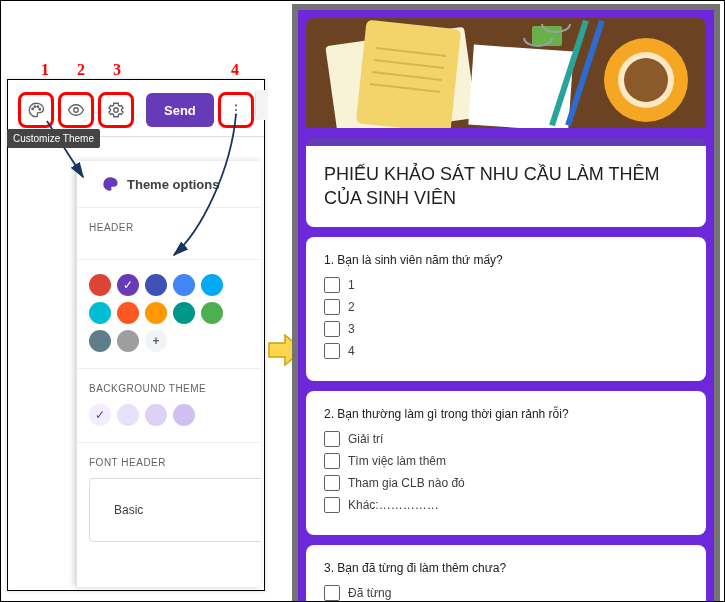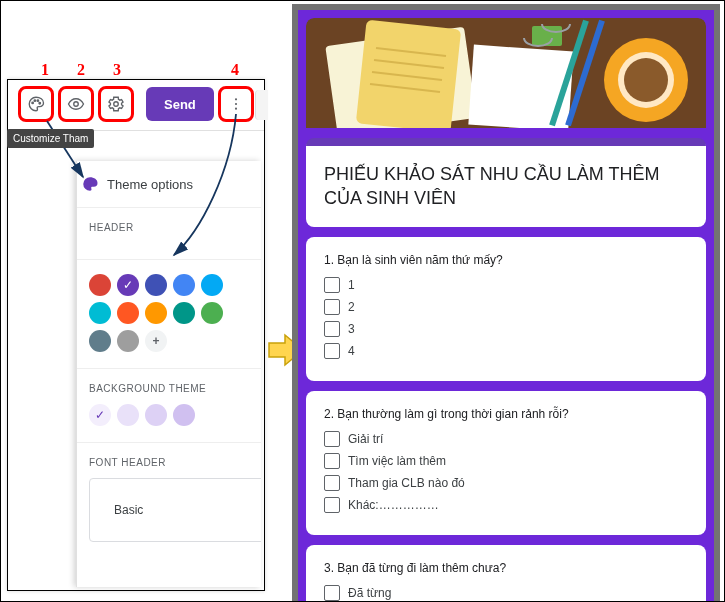--- a/index.html
+++ b/index.html
@@ -1,37 +1,37 @@
 <!DOCTYPE html>
 <html><head>
 <meta charset="utf-8">
 <style>
   html,body{margin:0;padding:0;font-family:Arial,Helvetica,sans-serif;font-size:13px;color:#202124;background:#fff}
   .stage{position:relative;width:725px;height:602px;border:1px solid #000;box-sizing:border-box;overflow:hidden}
 
   
   .editor{position:absolute;left:6px;top:78px;width:256px;height:510px;border:1px solid #000;background:#fff;box-shadow:0 0 4px rgba(0,0,0,.15)}
-  .toolbar{display:flex;align-items:center;gap:4px;padding:6px 10px 8px 10px;border-bottom:1px solid #e0e0e0}
+  .toolbar{display:flex;align-items:center;gap:4px;padding:12px 10px 8px 10px;border-bottom:1px solid #e0e0e0}
   .icon-btn{width:30px;height:30px;border:3px solid #ff0000;border-radius:8px;display:flex;align-items:center;justify-content:center;color:#5f6368;cursor:pointer;background:#fff}
   .icon-btn svg{width:18px;height:18px;stroke:#5f6368;fill:none;stroke-width:1.8}
   .send-btn{margin-left:8px;background:#673ab7;color:#fff;border:none;border-radius:6px;height:34px;padding:0 18px;font-weight:bold;font-size:13px;cursor:pointer}
   .more-btn{margin-left:auto;width:30px;height:30px;border:3px solid #ff0000;border-radius:8px;display:flex;align-items:center;justify-content:center;cursor:pointer;color:#5f6368;background:#fff}
   .slice{position:absolute;right:-4px;top:10px;width:12px;height:30px;border-left:1px solid #dadce0;background:#f4f4f4;border-radius:4px 0 0 4px}
 
   .tooltip{position:absolute;left:6px;top:128px;background:#444;color:#fff;font-size:10px;padding:4px 6px;border-radius:2px;white-space:nowrap;z-index:5}
 
   
   .bg-form{position:absolute;left:6px;top:152px;width:62px;height:430px;background:#fff;border-top:8px solid #673ab7;overflow:hidden}
   .bg-form .card{background:#fff;margin:18px 0 0 0;padding:14px 0 24px 10px;border-radius:6px}
   .bg-title{font-size:22px;font-weight:400;color:#202124}
   .bg-check{display:flex;align-items:center;gap:6px;margin-top:140px;color:#5f6368;font-size:12px}
 
   
   .theme-panel{position:absolute;left:75px;top:160px;width:184px;height:426px;background:#fff;box-shadow:-2px 0 6px rgba(0,0,0,.18);border-left:1px solid #e0e0e0;overflow:hidden;font-size:11px;color:#5f6368}
-  .tp-head{display:flex;align-items:center;gap:8px;font-size:13px;font-weight:normal;color:#3c4043;padding:14px 4px;border-bottom:1px solid #eee}
+  .tp-head{display:flex;align-items:center;gap:8px;font-size:13px;font-weight:bold;color:#3c4043;padding:14px 24px;border-bottom:1px solid #eee}
   .tp-head svg{width:18px;height:18px;fill:#673ab7}
   .tp-section{padding:14px 12px 16px;border-bottom:1px solid #eee}
   .tp-label{font-size:10px;letter-spacing:.5px;color:#5f6368;margin-bottom:10px}
   .choose-img{display:inline-flex;align-items:center;gap:6px;border:1px solid #dadce0;border-radius:4px;padding:6px 10px;color:#1a73e8;font-size:12px;cursor:pointer}
   .choose-img svg{width:14px;height:14px;fill:#1a73e8}
   .swatches{display:flex;flex-wrap:wrap;gap:6px}
   .sw{width:22px;height:22px;border-radius:50%;cursor:pointer;display:flex;align-items:center;justify-content:center;color:#fff;font-size:12px}
   .sw.add{background:#f1f3f4;color:#5f6368;font-weight:bold}
   .bg-sw{width:22px;height:22px;border-radius:50%;cursor:pointer;display:flex;align-items:center;justify-content:center;border:0}
   .font-select{width:100%;border:1px solid #dadce0;border-radius:4px;padding:24px;font-size:12px;display:flex;justify-content:space-between;align-items:center;cursor:pointer;color:#3c4043}
@@ -104,21 +104,21 @@
         <svg viewBox="0 0 24 24" width="16" height="16">
             <circle cx="12" cy="5" r="1.6" fill="#5f6368"></circle>
             <circle cx="12" cy="12" r="1.6" fill="#5f6368"></circle>
             <circle cx="12" cy="19" r="1.6" fill="#5f6368"></circle>
           </svg>
       </div>
       <div class="slice"></div>
     </div>
   </div>
 
-  <div class="tooltip">Customize Tham</div>
+  <div class="tooltip">Customize Theme</div>
 
   <div class="theme-panel">
     <div class="tp-head">
       <svg viewBox="0 0 24 24">
           <path d="M12 3a9 9 0 1 0 0 18c1.7 0 2-1.2 2-2 0-.8-.5-1.3-.5-2 0-1 .8-1.5 1.8-1.5H17a5 5 0 0 0 5-5c0-4.4-4.5-7.5-10-7.5Z"></path>
         </svg>
       <span>Theme options</span>
     </div>
     <div class="tp-section">
       <div class="tp-label">HEADER</div>

